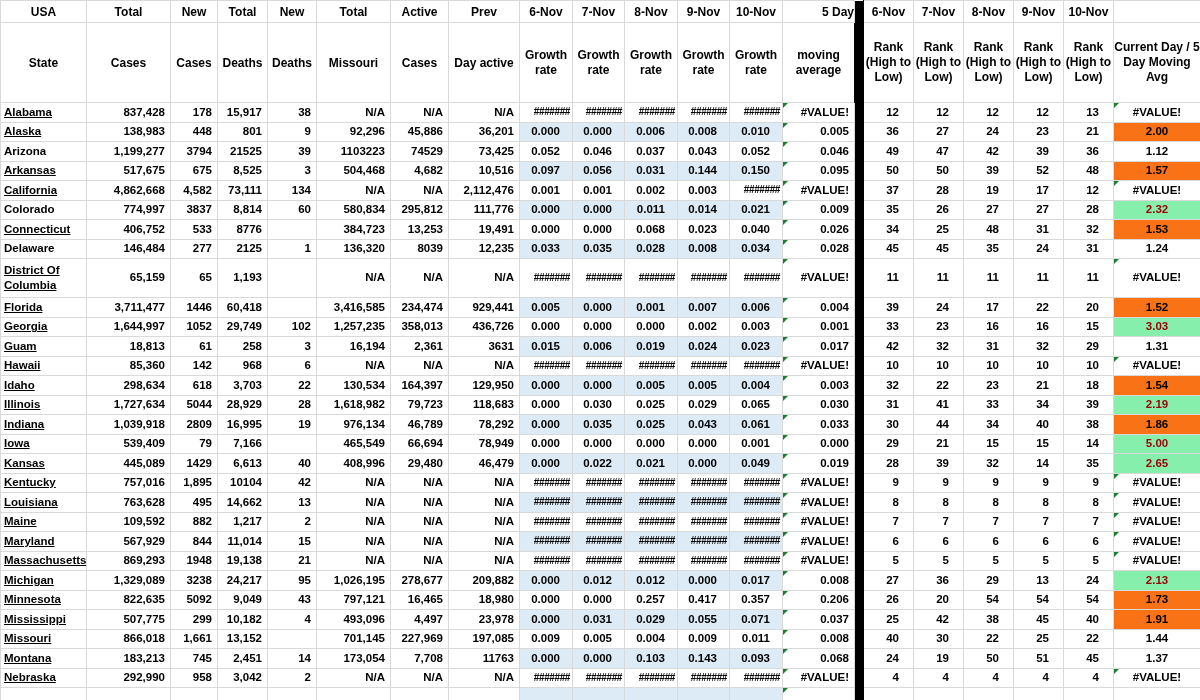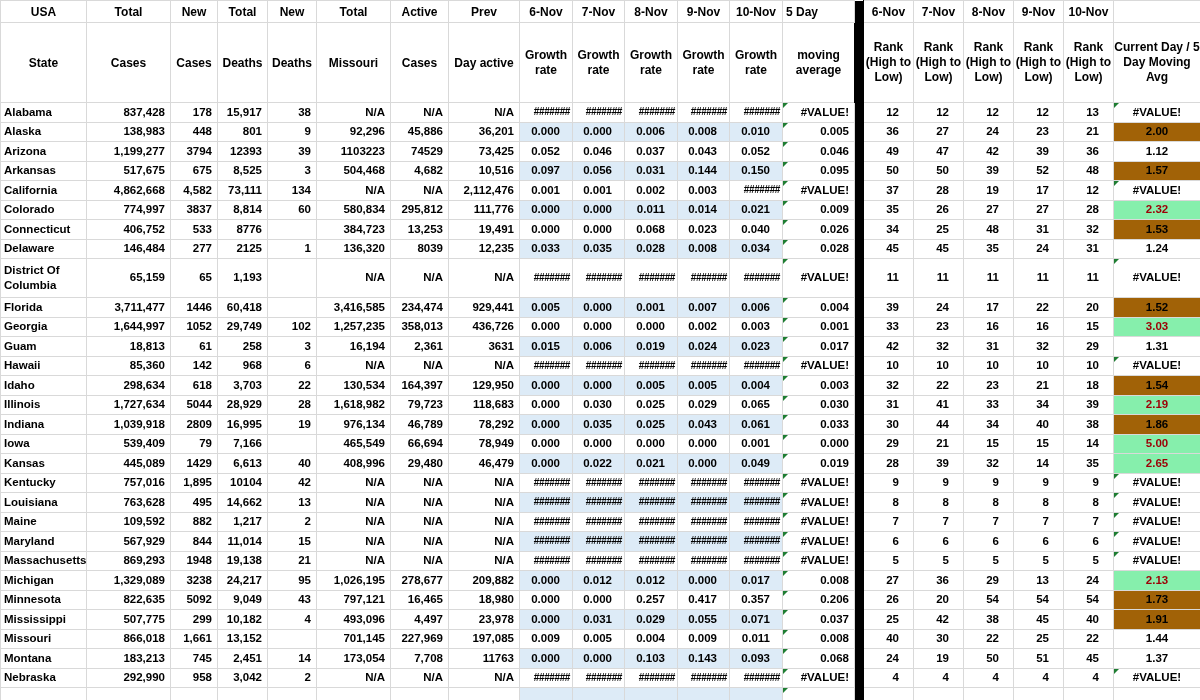--- a/index.html
+++ b/index.html
@@ -8,32 +8,32 @@
         font-family:"Liberation Sans",sans-serif;font-weight:700;color:#000;}
   td,th{border:1px solid #d9d9d9;overflow:hidden;white-space:nowrap;padding:0;box-sizing:border-box;}
   thead th{font-size:12px;font-weight:700;text-align:center;vertical-align:middle;background:#fff;}
   thead .wrap{white-space:normal;line-height:1.25;}
   tr.h1 th{height:22px;}
   tr.h2 th{height:80px;}
   tbody td{height:19.5px;font-size:11.5px;line-height:1;vertical-align:middle;}
   tr.tall td{height:39px;}
   tr.partial td{height:12px;border-bottom:none;}
   .state{text-align:left;padding-left:3px;white-space:normal;line-height:1.3;}
-  .link{}
+  .link{text-decoration:underline;}
   .num{text-align:right;padding-right:5px;}
   .gnum{text-align:right;padding-right:12px;}
   .rank{text-align:right;padding-right:14px;}
   .avg{padding-right:5px;}
   .current{text-align:center;}
   .hash{text-align:right;padding-right:2px;font-size:10px;letter-spacing:-0.4px;}
   .blue{background:#DDEBF7;}
-  .yellow{background:#a16207;}
+  .yellow{background:#f97316;}
   .pink{background:#86efac;color:#9C0006;}
   .divider{background:#000;border-top:none;border-bottom:none;border-left:1px solid #000;border-right:1px solid #000;}
-  .leftal{text-align:left;padding-left:3px;}
+  .leftal{text-align:right;padding-left:3px;}
   .gt{position:relative;}
   .gt::before{content:"";position:absolute;top:0;left:0;width:0;height:0;
       border-left:5px solid #1e7d32;border-bottom:5px solid transparent;}
 </style>
 </head>
 <body>
 
 <div id="sheet">
 <table>
   <colgroup>
@@ -150,21 +150,21 @@
           <td class="rank">27</td>
           <td class="rank">24</td>
           <td class="rank">23</td>
           <td class="rank">21</td>
           <td class="current yellow">2.00</td>
         </tr>
         <tr>
           <td class="state bold">Arizona</td>
           <td class="num">1,199,277</td>
           <td class="num">3794</td>
-          <td class="num">12393</td>
+          <td class="num">21525</td>
           <td class="num">39</td>
           <td class="num">1103223</td>
           <td class="num">74529</td>
           <td class="num">73,425</td>
           <td class="gnum">0.052</td>
           <td class="gnum">0.046</td>
           <td class="gnum">0.037</td>
           <td class="gnum">0.043</td>
           <td class="gnum">0.052</td>
           <td class="num avg gt">0.046</td>

